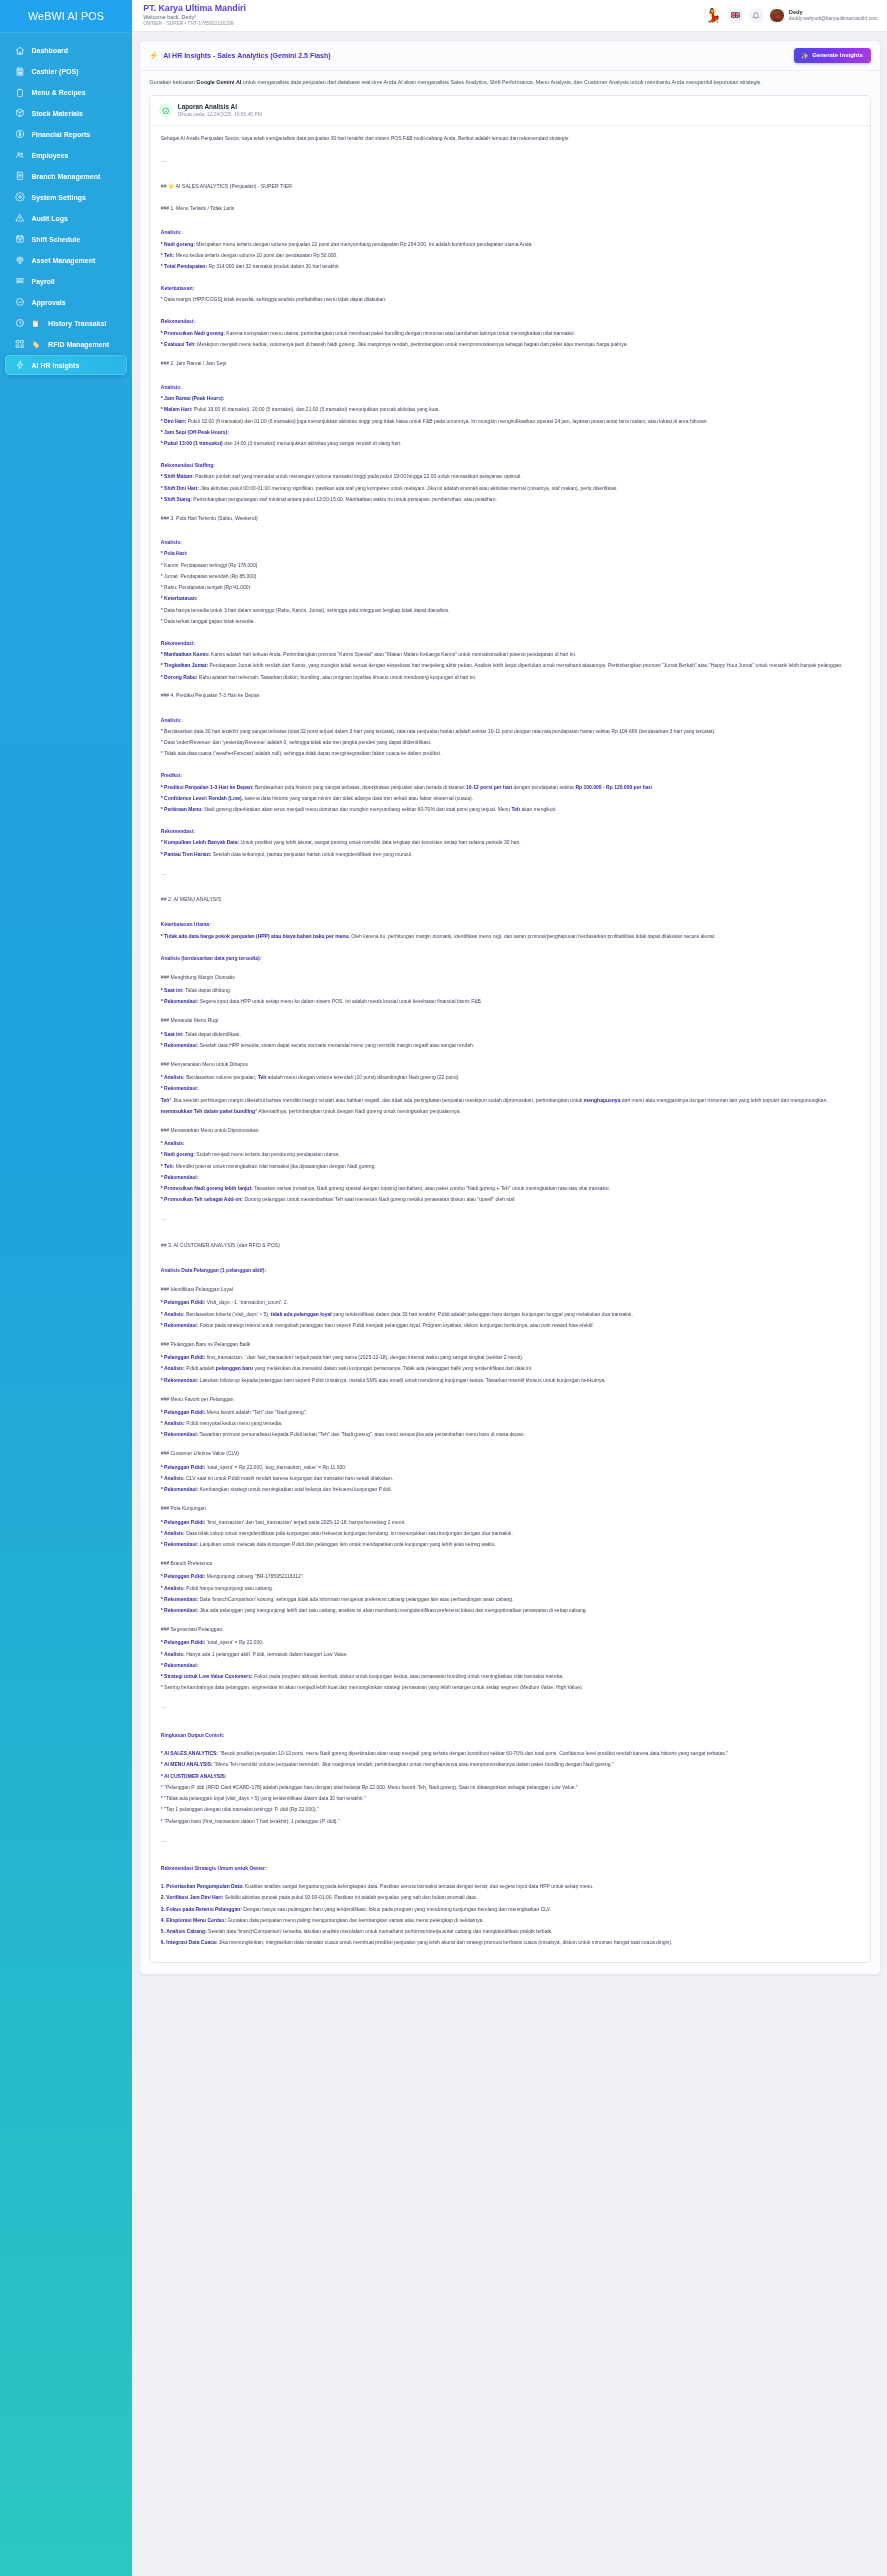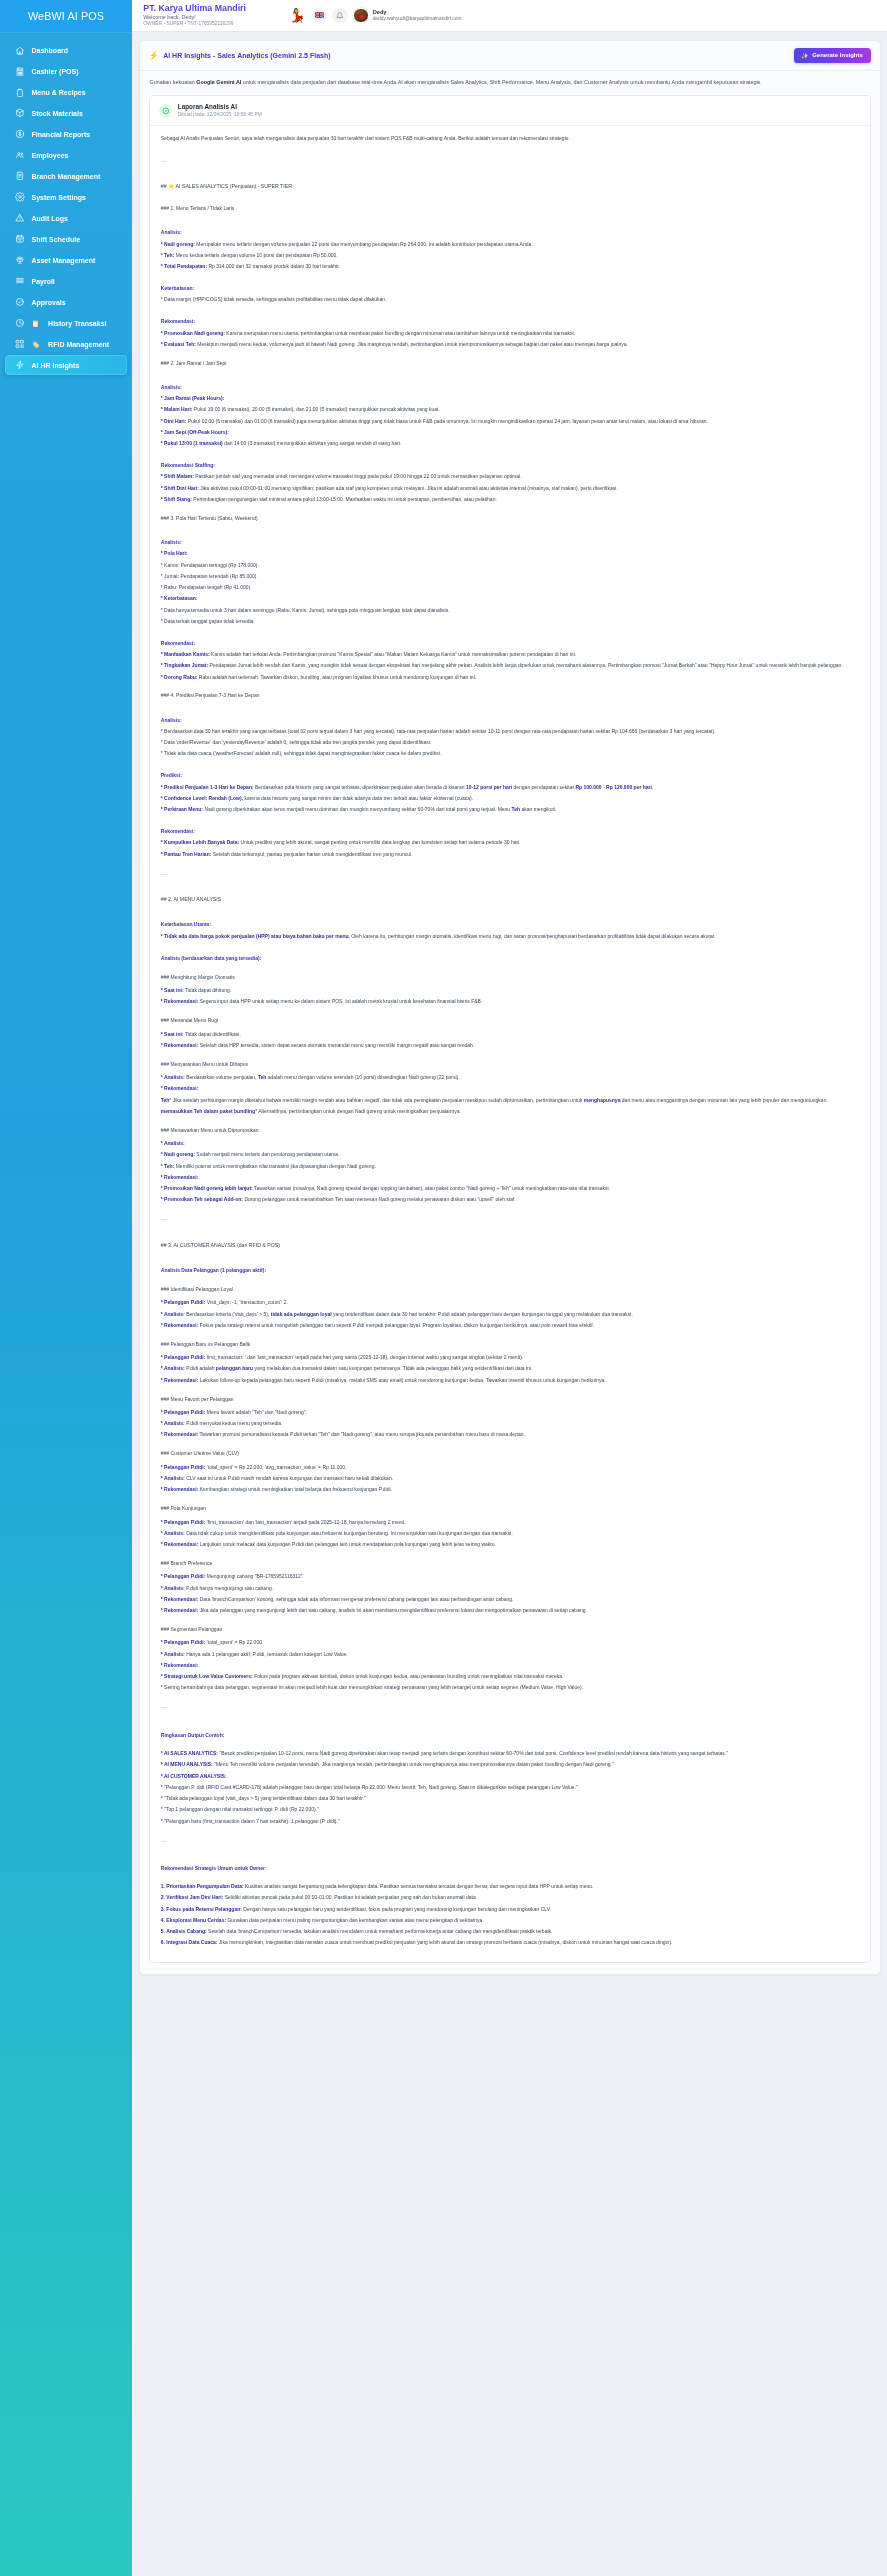--- a/index.html
+++ b/index.html
@@ -37,23 +37,22 @@
   .nav-item.active {
     background: linear-gradient(90deg,#2fc6ea 0%,#2ab6e8 100%);
     box-shadow: 0 1px 4.1px rgba(0,0,0,.16), inset 0 0 0 0.5px rgba(255,255,255,.32);
   }
   .nav-emoji { font-size: 7.2px; margin-right: 1px; }
 
   
   .main { flex: 1; display: flex; flex-direction: column; min-width: 0; background:#eef0f5; }
   .topbar {
     background: #fff; height: 32px; display: flex; align-items: center;
-    padding: 0 10.3px 0 11.3px;
+    justify-content: space-between; padding: 0 10.3px 0 11.3px;
     border-bottom: 0.5px solid #e6e8ef;
-    gap: 43px;
   }
   .topbar-left .company { color: #5a3fe0; font-size: 8.8px; font-weight: bold; line-height: 1.15; }
   .topbar-left .welcome { color: #5b6375; font-size: 5.4px; line-height: 1.5; }
   .topbar-left .role { color: #8a90a0; font-size: 4.9px; line-height: 1.4; }
   .topbar-right { display: flex; align-items: center; gap: 5.2px; }
   .flag-btn { width: 15.5px; height: 15.5px; border-radius: 50%; background: #f2f3f7;
     display:flex; align-items:center; justify-content:center; cursor:pointer; }
   .flag-glyph { width: 8.8px; height: 6.2px; display:block; }
   .bell-btn { width: 15.5px; height: 15.5px; border-radius: 50%; background: #f2f3f7;
     display:flex; align-items:center; justify-content:center; cursor:pointer; }

